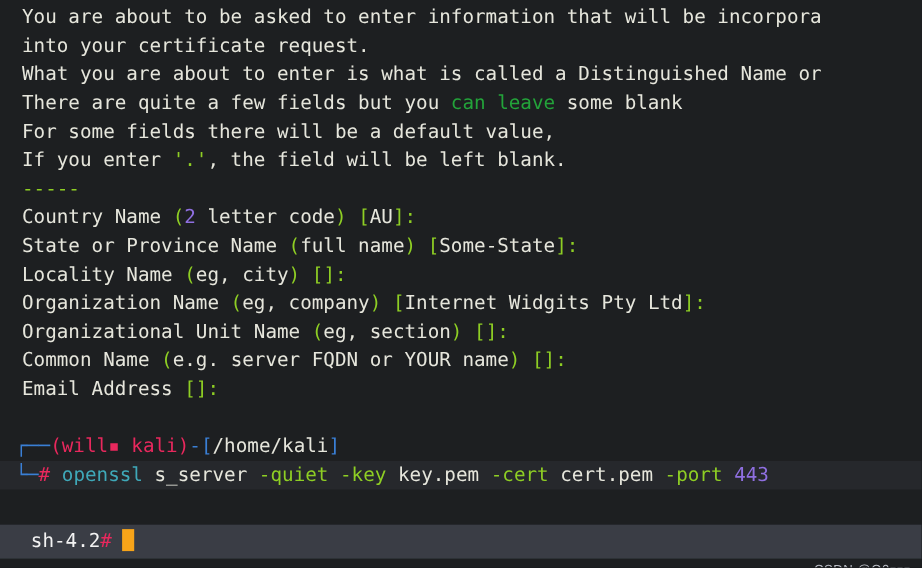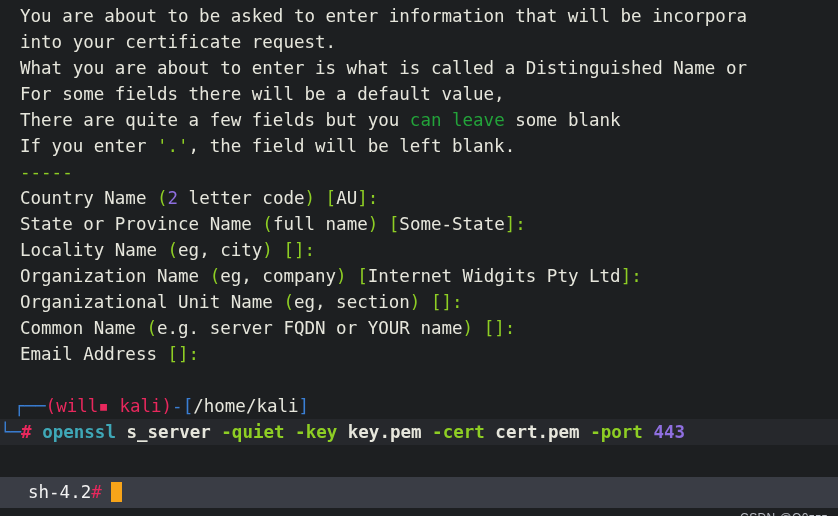--- a/index.html
+++ b/index.html
@@ -47,24 +47,24 @@
   
   .prompt-wrap { position: relative; }
   .promptline {
     white-space: pre;
     padding-left: 14px;
     height: 26px;
     overflow: hidden;
   }
   .cmdline {
     white-space: pre;
+    padding-left: 14px;
     height: 26px;
     overflow: hidden;
     background: #26282c;
-    font-weight: bold;
   }
 
   
   .shell-row {
     position: absolute;
     left: 0;
     top: 477px;
     width: 838px;
     height: 31px;
     background: #3a3d45;
@@ -109,23 +109,23 @@
 <div id="terminal">
 
   <div class="scroll-area">
 
     <div class="line"><span class="w">You are about to be asked to enter information that will be incorpora</span></div>
 
     <div class="line"><span class="w">into your certificate request.</span></div>
 
     <div class="line"><span class="w">What you are about to enter is what is called a Distinguished Name or</span></div>
 
+    <div class="line"><span class="w">There are quite a few fields but </span><span class="w">you </span><span class="vgrn">can leave</span><span class="w"> some blank</span></div>
+
     <div class="line"><span class="w">For some fields there will be a default value,</span></div>
-
-    <div class="line"><span class="w">There are quite a few fields but </span><span class="w">you </span><span class="vgrn">can leave</span><span class="w"> some blank</span></div>
 
     <div class="line"><span class="w">If you enter </span><span class="grn">'.'</span><span class="w">, the field will be left blank.</span></div>
 
     <div class="line"><span class="grn">-----</span></div>
 
     <div class="line"><span class="w">Country Name </span><span class="grn">(</span><span class="pur">2</span><span class="w"> letter code</span><span class="grn">)</span><span class="w"> </span><span class="grn">[</span><span class="w">AU</span><span class="grn">]</span><span class="grn">:</span></div>
 
     <div class="line"><span class="w">State or Province Name </span><span class="grn">(</span><span class="pur"></span><span class="w">full name</span><span class="grn">)</span><span class="w"> </span><span class="grn">[</span><span class="w">Some-State</span><span class="grn">]</span><span class="grn">:</span></div>
 
     <div class="line"><span class="w">Locality Name </span><span class="grn">(</span><span class="pur"></span><span class="w">eg, city</span><span class="grn">)</span><span class="w"> </span><span class="grn">[</span><span class="w"></span><span class="grn">]</span><span class="grn">:</span></div>

